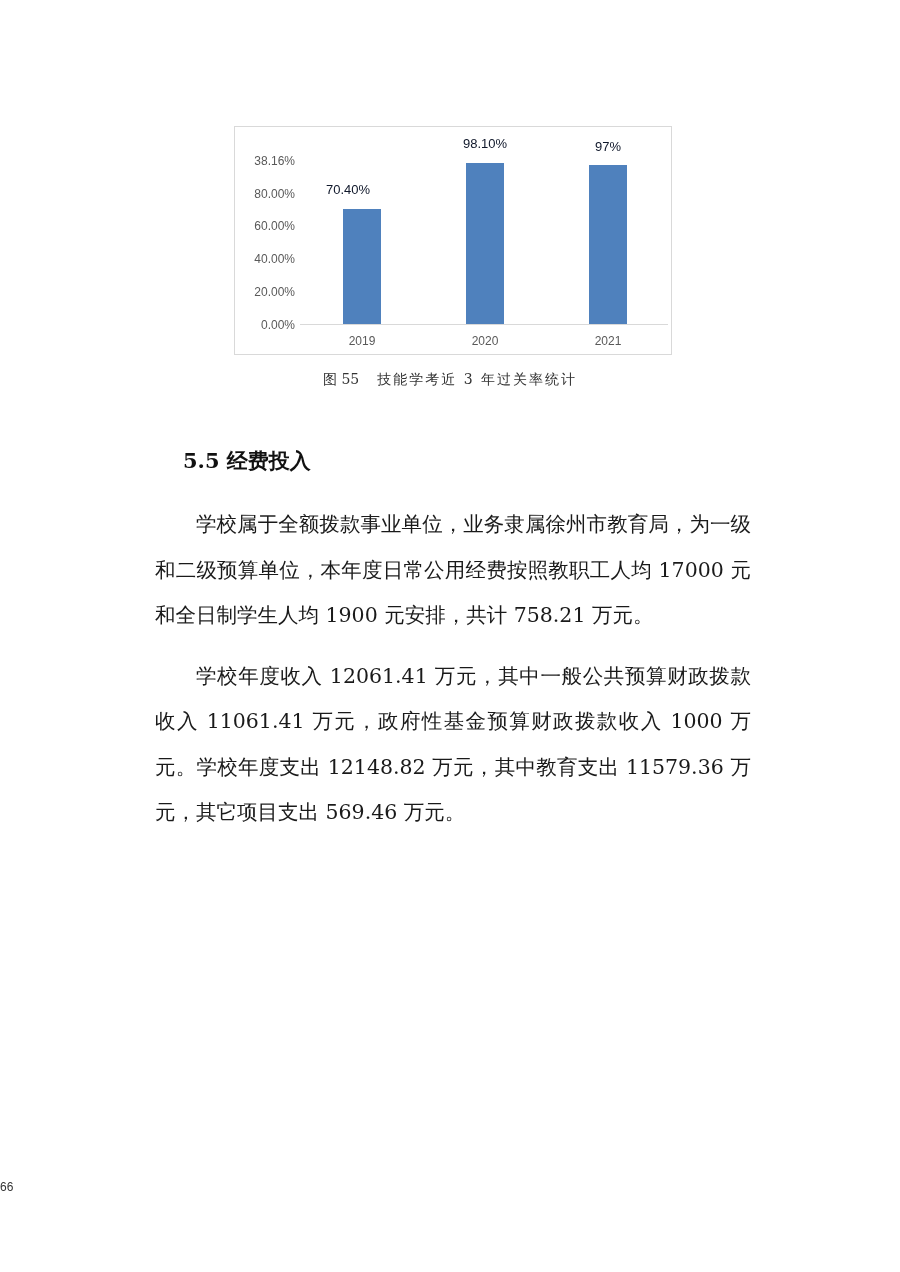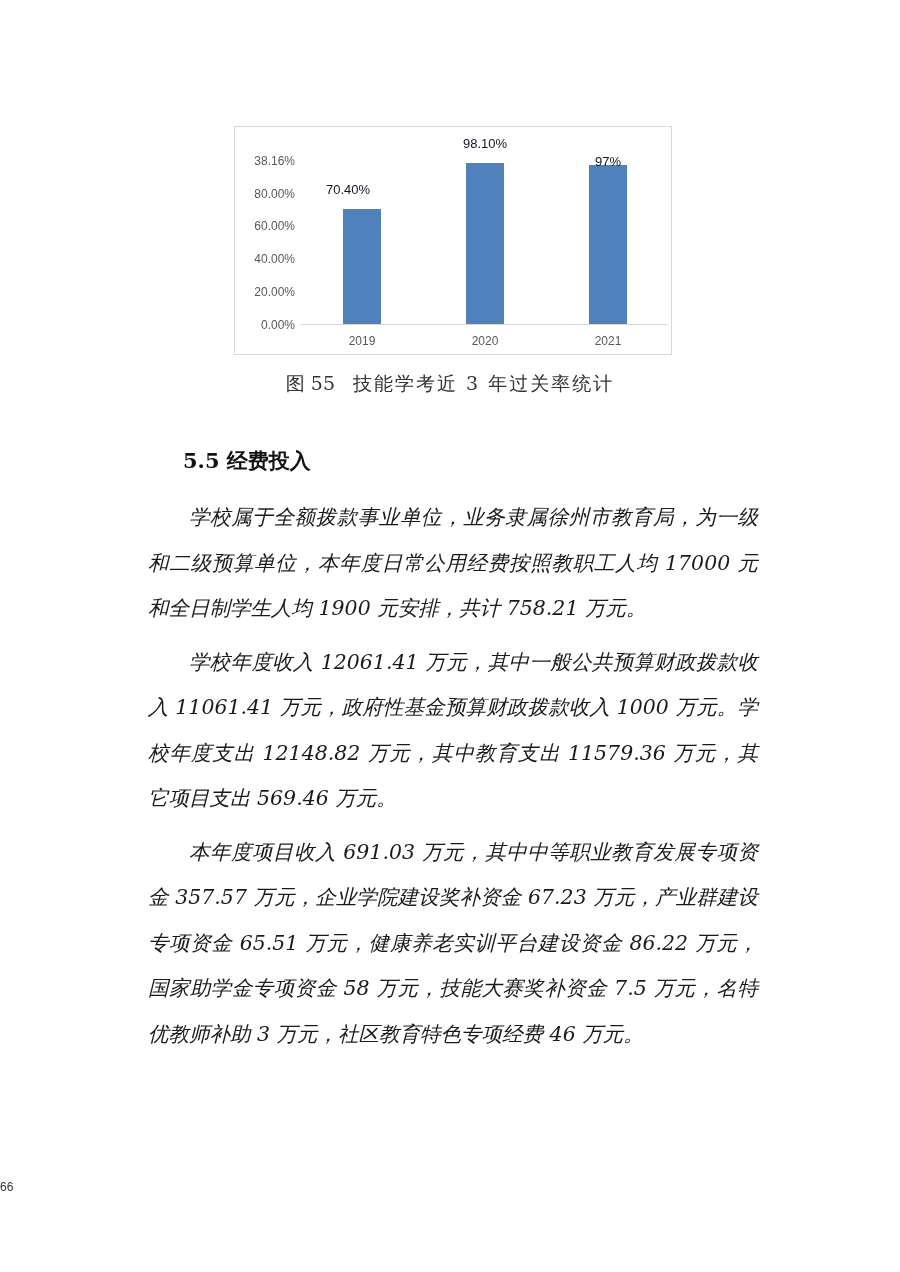--- a/index.html
+++ b/index.html
@@ -9,26 +9,26 @@
                border: 1px solid #d9d9d9; box-sizing: border-box; background: #fff; }
   .ytick { position: absolute; width: 60px; text-align: right; font-family: "Liberation Sans", "DejaVu Sans", sans-serif;
            font-size: 12px; color: #595959; line-height: 14px; }
   .axis-line { position: absolute; height: 1px; background: #d9d9d9; }
   .bar { position: absolute; background: #4f81bd; }
   .bar-label { position: absolute; width: 90px; text-align: center; font-family: "Liberation Sans", "DejaVu Sans", sans-serif;
                font-size: 13px; color: #0f172a; line-height: 16px; }
   .xtick { position: absolute; width: 80px; text-align: center; font-family: "Liberation Sans", "DejaVu Sans", sans-serif;
            font-size: 12px; color: #595959; line-height: 14px; }
   .caption { position: absolute; left: 0; width: 900px; top: 371px; text-align: center;
-             font-size: 19px; letter-spacing: 2px; color: #333; }
+             font-size: 14px; letter-spacing: 2px; color: #333; }
   .caption .num { letter-spacing: 0; margin-right: 18px; }
   .section-heading { position: absolute; left: 183px; top: 447px; font-size: 21px; font-weight: bold; color: #111; }
   .body-text { position: absolute; left: 140px; width: 626px; top: 487px; font-size: 20.5px;
                line-height: 45.5px; text-align: justify; color: #1a1a1a; }
-  .body-text p { margin: 8px; text-indent: 41px; font-style: italic; }
+  .body-text p { margin: 15px; text-indent: 41px; }
   .page-number { position: absolute; left: 0; width: 900px; top: 1180px; 
                  font-family: "Liberation Sans", "DejaVu Sans", sans-serif; font-size: 12px; color: #333; }
 </style>
 </head>
 <body>
 
 <div class="chart-box">
 
   <div class="ytick" style="left:0px; top:27px;">38.16%</div>
   <div class="ytick" style="left:0px; top:60px;">80.00%</div>
@@ -38,32 +38,31 @@
   <div class="ytick" style="left:0px; top:191px;">0.00%</div>
 
   <div class="axis-line" style="left:65px; width:368px; top:197px;"></div>
 
   <div class="bar" id="bar0" style="left: 108px; width: 38px; top: 82px; height: 115px; background: rgb(79, 129, 189);"></div>
   <div class="bar" id="bar1" style="left: 231px; width: 38px; top: 36px; height: 161px; background: rgb(79, 129, 189);"></div>
   <div class="bar" id="bar2" style="left: 354px; width: 38px; top: 38px; height: 159px; background: rgb(79, 129, 189);"></div>
 
   <div class="bar-label" id="lab0" style="left: 68px; top: 55px;">70.40%</div>
   <div class="bar-label" id="lab1" style="left: 205px; top: 9px;">98.10%</div>
-  <div class="bar-label" id="lab2" style="left: 328px; top: 27px;">97%</div>
+  <div class="bar-label" id="lab2" style="left: 328px; top: 12px;">97%</div>
 
   <div class="xtick" style="left:87px; top:207px;">2019</div>
   <div class="xtick" style="left:210px; top:207px;">2020</div>
   <div class="xtick" style="left:333px; top:207px;">2021</div>
 </div>
 
 <div class="caption">
   <span class="num">图 55</span><span>技能学考近 3 年过关率统计</span>
 </div>
 
 <div class="section-heading">5.5 经费投入</div>
 
 <div class="body-text">
   <p>学校属于全额拨款事业单位，业务隶属徐州市教育局，为一级和二级预算单位，本年度日常公用经费按照教职工人均 17000 元和全日制学生人均 1900 元安排，共计 758.21 万元。</p>
   <p>学校年度收入 12061.41 万元，其中一般公共预算财政拨款收入 11061.41 万元，政府性基金预算财政拨款收入 1000 万元。学校年度支出 12148.82 万元，其中教育支出 11579.36 万元，其它项目支出 569.46 万元。</p>
-  <p>本年度项目收入 691.03 万元，其中中等职业教育发展专项资金 357.57 万元，企业学院建设奖补资金 67.23 万元，产业群建设专项资金 65.51 万元，健康养老实训平台建设资金 86.22 万元，国家助学金专项资金 58 万元，技能大赛奖补资金 7.5 万元，名特优教师补助 3 万元，社区教育特色专项经费 46 万元。</p>
 </div>
 
 <div class="page-number">66</div>
 
 </body></html>

